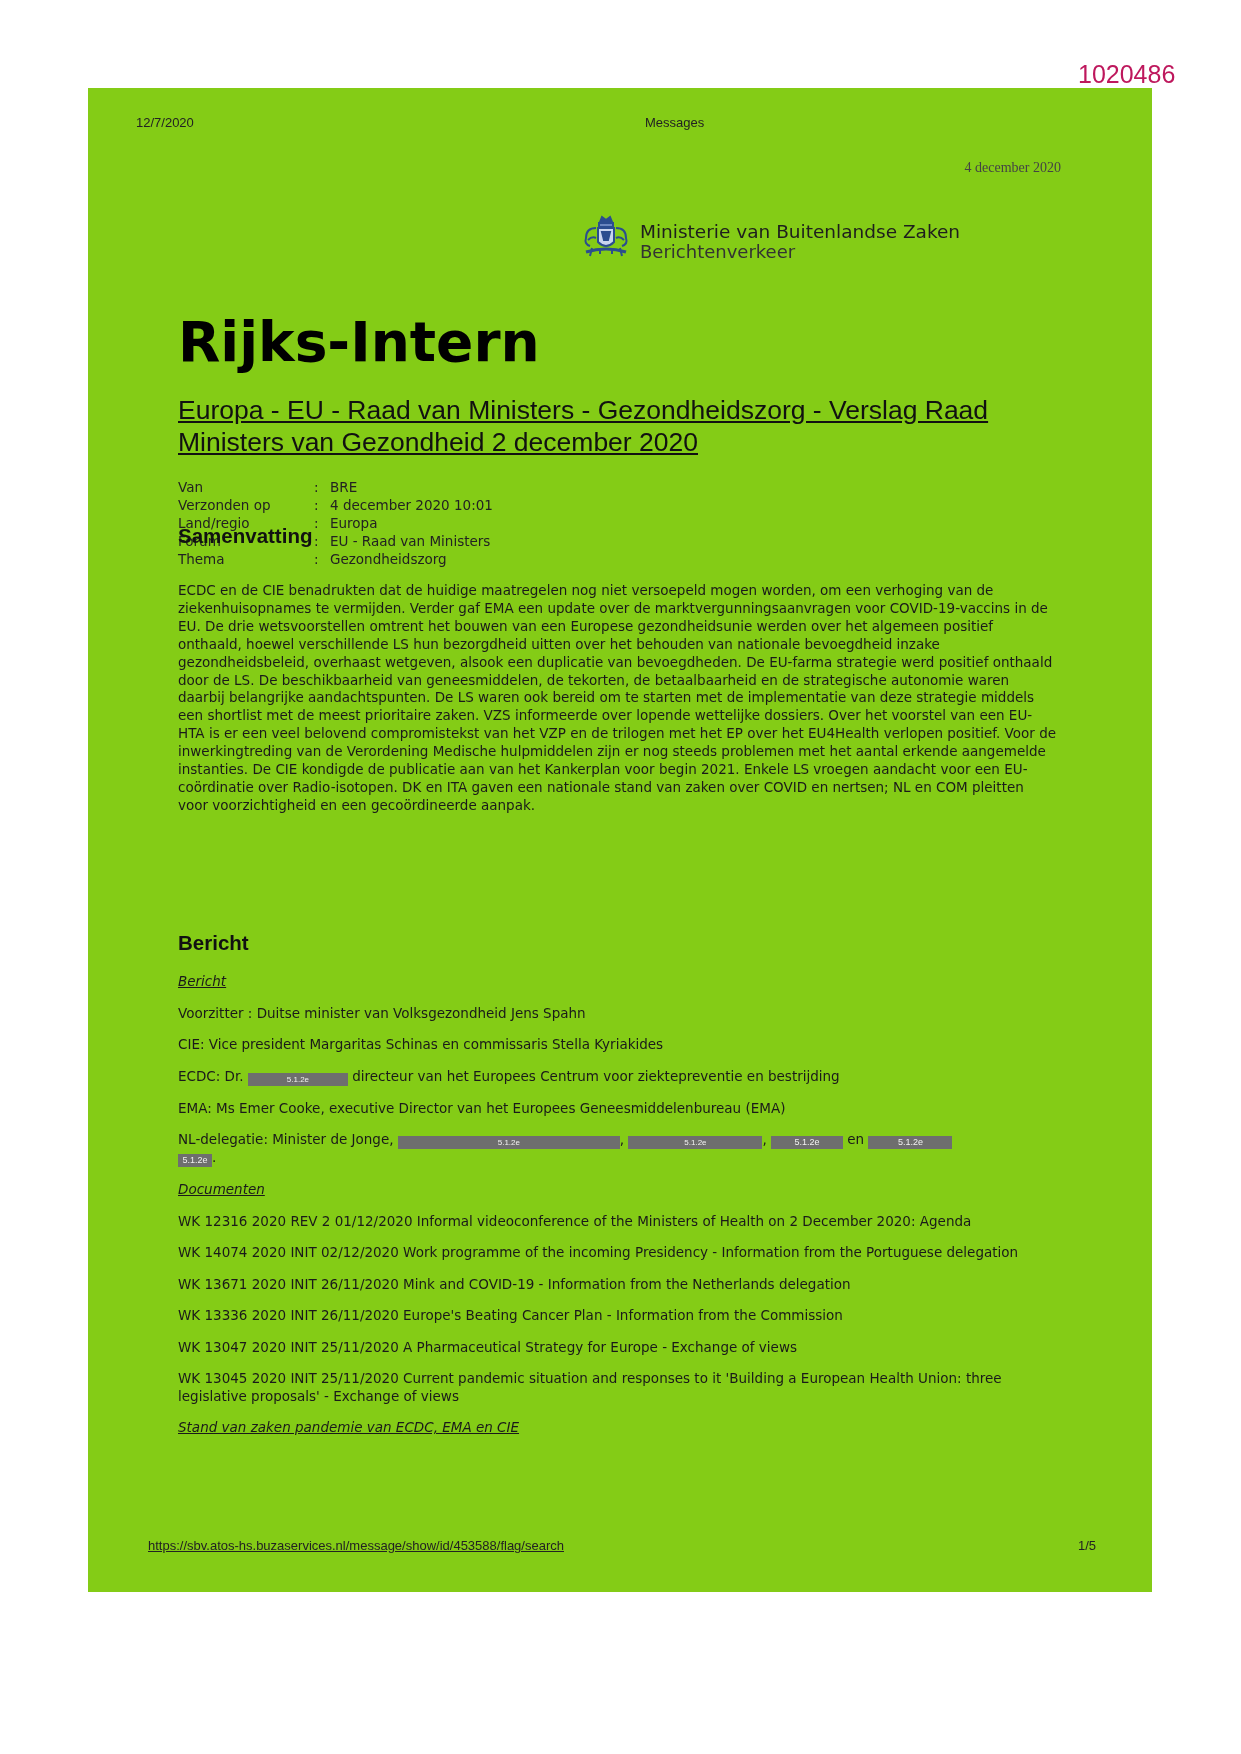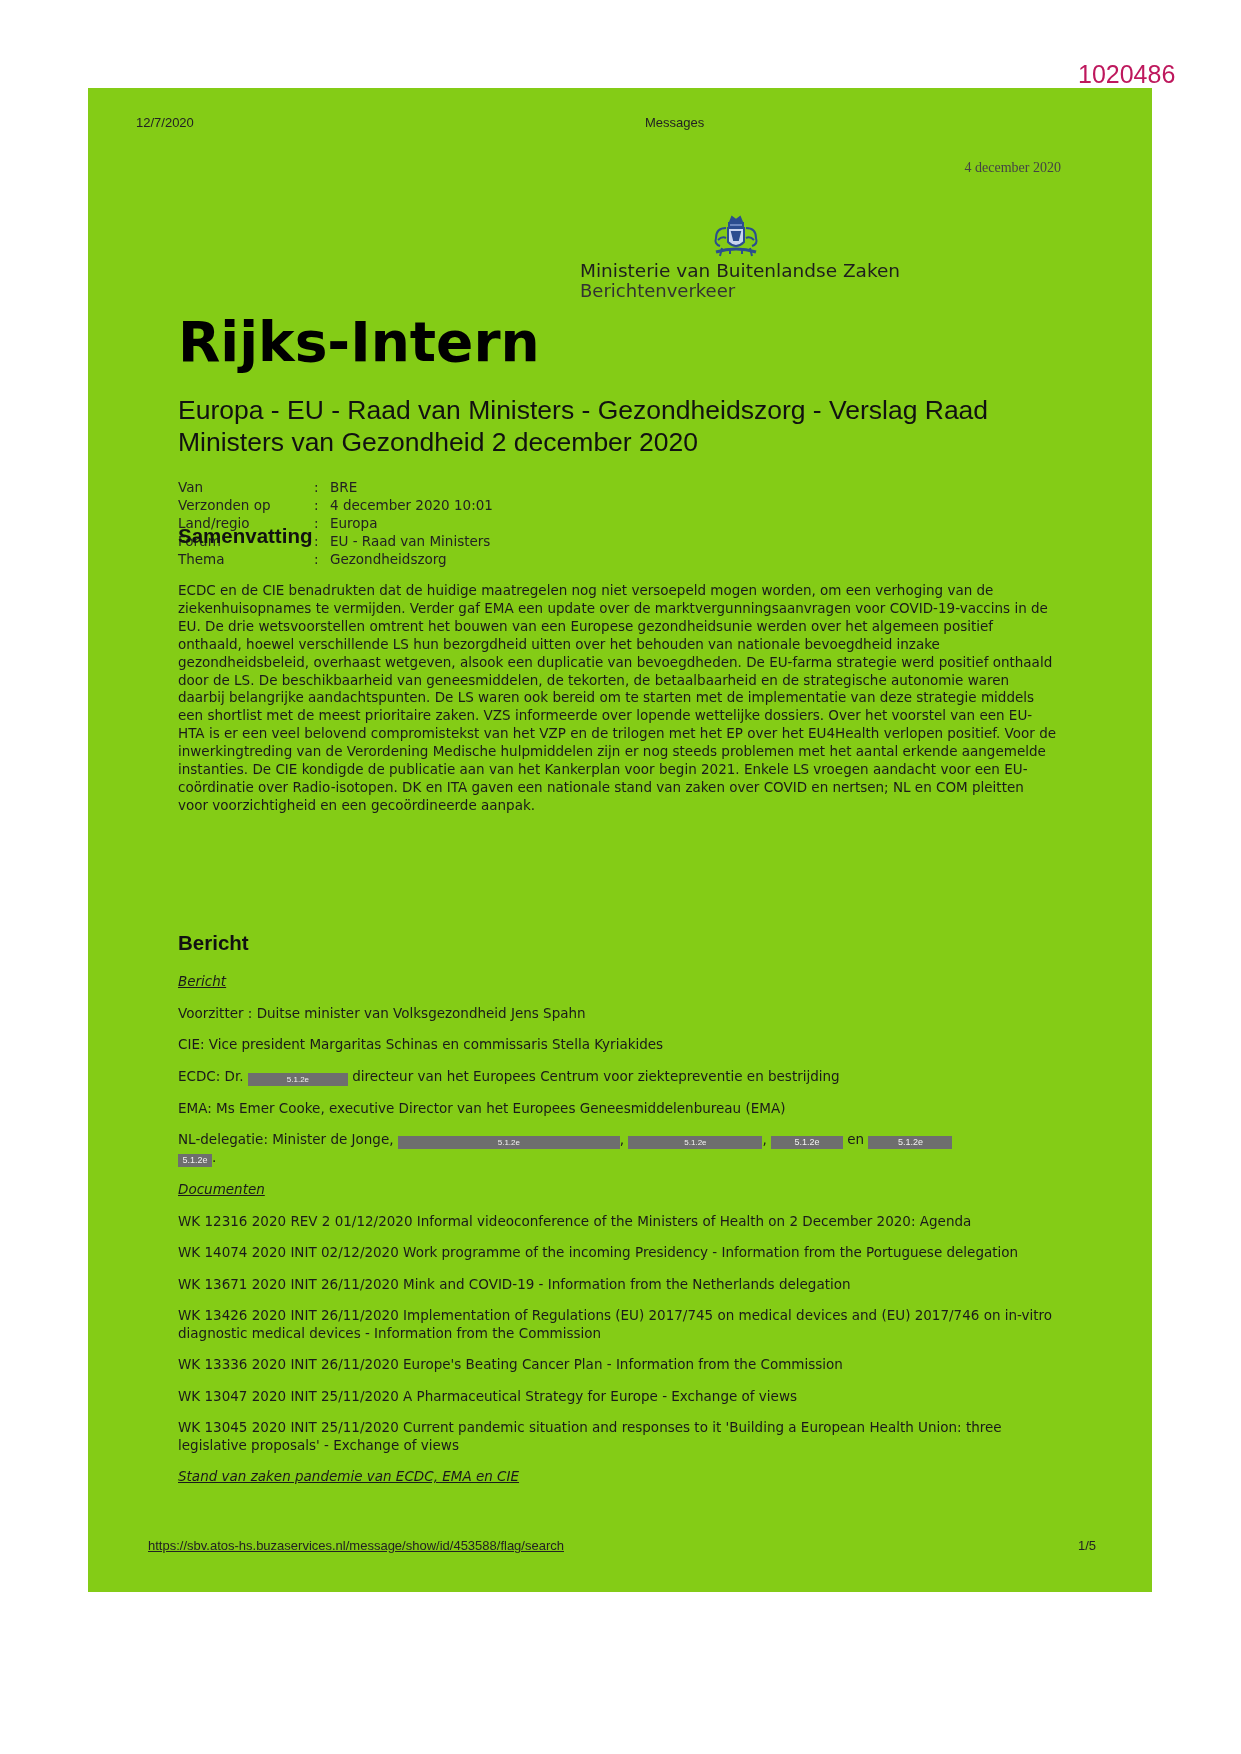--- a/index.html
+++ b/index.html
@@ -19,34 +19,34 @@
     position: absolute; font-family: "Liberation Sans", sans-serif; font-size: 13px; color: #222;
   }
   .print-header-date { left: 48px; top: 27px; }
   .print-header-title { left: 557px; top: 27px; }
   .print-footer-url { left: 60px; top: 1450px; text-decoration: underline; }
   .print-footer-page { left: 990px; top: 1450px; }
 
   .sent-date { position: absolute; right: 91px; top: 72px; font-size: 14px; color: #444; font-family: Liberation Serif, serif; }
 
   .ministry {
-    position: absolute; left: 492px; top: 124px; display: flex; align-items: center; flex-direction: column;
+    position: absolute; left: 492px; top: 124px; display: flex; align-items: flex-end;
   }
   .ministry .logo { width: 52px; height: 46px; margin-right: 8px; margin-top: 2px; }
   .ministry .name { font-size: 18.5px; color: #1e1e1e; line-height: 22px; }
   .ministry .sub { font-size: 18px; color: #333; line-height: 17px; }
 
   .classification {
     position: absolute; left: 90px; top: 222px;
     font-family: "DejaVu Sans", sans-serif; font-weight: bold; font-size: 55px; color: #000;
     letter-spacing: 0px;
   }
   .subject {
     position: absolute; left: 90px; top: 306px; width: 860px;
-    font-family: "Liberation Sans", sans-serif; font-size: 26.5px; line-height: 32px; color: #111;
+    font-family: "Liberation Sans", sans-serif; font-size: 26.5px; line-height: 32px; color: #111; text-decoration: underline;
   }
   .meta {
     position: absolute; left: 90px; top: 390px; font-size: 13.5px; line-height: 18px; color: #222;
   }
   .meta-row { display: flex; }
   .meta-label { width: 136px; }
   .meta-sep { width: 16px; }
 
   h2.section {
     position: absolute; left: 90px; margin: 0;
@@ -152,21 +152,20 @@
       <span class="redact" style="width:134px;">5.1.2e</span><span>,</span>
       <span class="redact" style="width:72px; font-size:9px;">5.1.2e</span>
       <span>en</span>
       <span class="redact" style="width:84px; font-size:9px;">5.1.2e</span><br>
       <span class="redact" style="width:34px; font-size:9px;">5.1.2e</span><span>.</span>
     </p>
     <p><span class="ul-italic">Documenten</span></p>
     <p>WK 12316 2020 REV 2 01/12/2020 Informal videoconference of the Ministers of Health on 2 December 2020: Agenda</p>
     <p>WK 14074 2020 INIT 02/12/2020 Work programme of the incoming Presidency - Information from the Portuguese delegation</p>
     <p>WK 13671 2020 INIT 26/11/2020 Mink and COVID-19 - Information from the Netherlands delegation</p>
-    <p>WK 13426 2020 INIT 26/11/2020 Implementation of Regulations (EU) 2017/745 on medical devices and (EU) 2017/746 on in-vitro diagnostic medical devices - Information from the Commission</p>
     <p>WK 13336 2020 INIT 26/11/2020 Europe's Beating Cancer Plan - Information from the Commission</p>
     <p>WK 13047 2020 INIT 25/11/2020  A Pharmaceutical Strategy for Europe - Exchange of views</p>
     <p>WK 13045 2020 INIT 25/11/2020 Current pandemic situation and responses to it 'Building a European Health Union: three legislative proposals' - Exchange of views</p>
     <p><span class="ul-italic">Stand van zaken pandemie van ECDC, EMA en CIE</span></p>
   </div>
 
   <div class="print-footer-url">https://sbv.atos-hs.buzaservices.nl/message/show/id/453588/flag/search</div>
   <div class="print-footer-page">1/5</div>
 </div>
 

